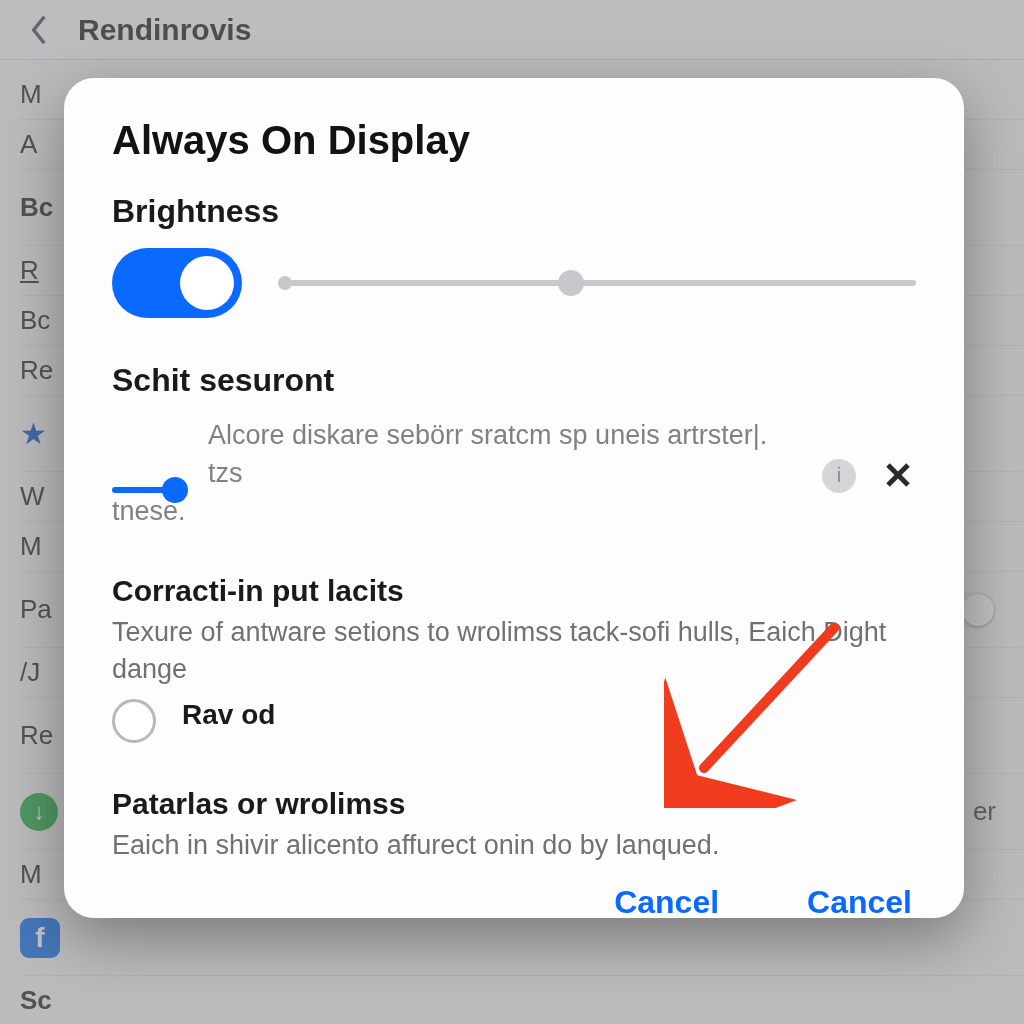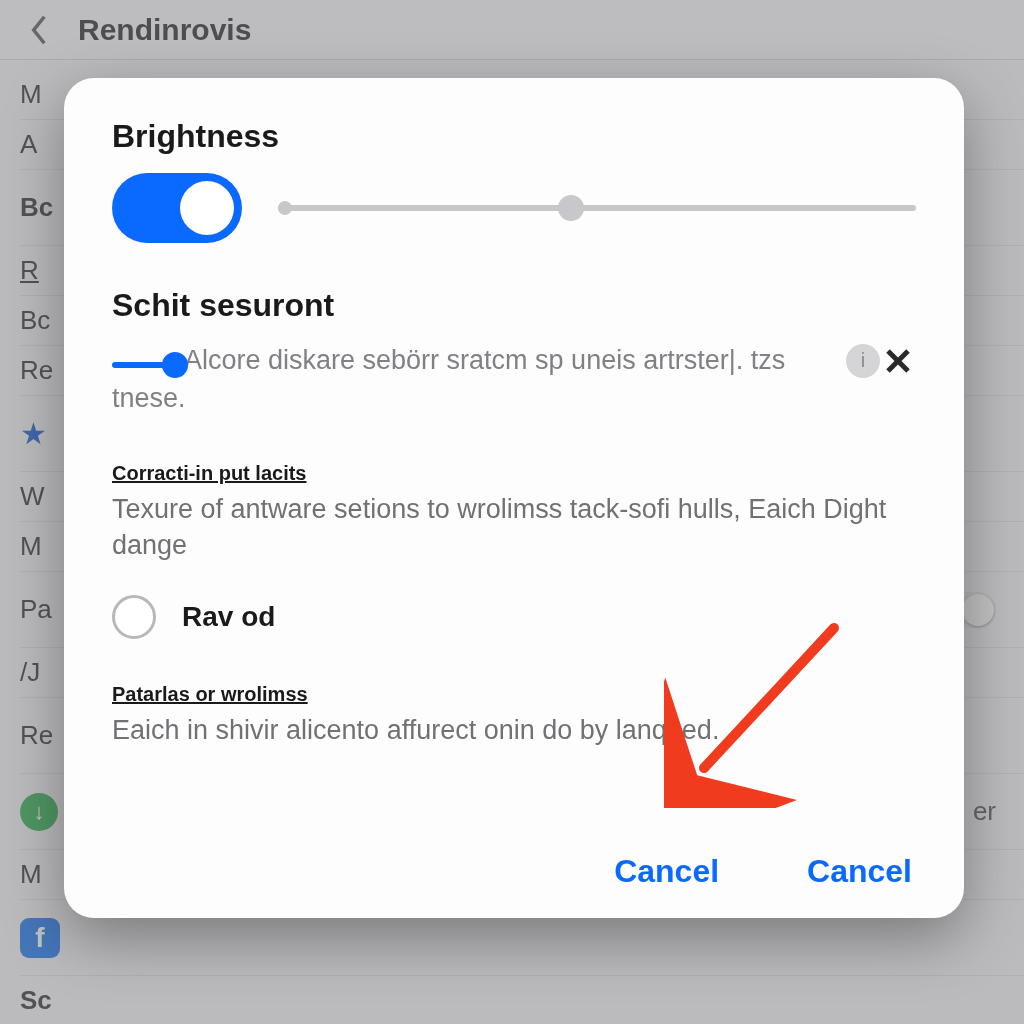--- a/index.html
+++ b/index.html
@@ -135,30 +135,29 @@
   }
   .close-icon {
     width: 36px; height: 36px;
     display:inline-flex; align-items:center; justify-content:center;
     cursor:pointer; flex-shrink:0;
   }
   .close-icon svg { width: 28px; height: 28px; stroke:#2a2a2a; stroke-width:5; fill:none; }
 
   .section-block { margin-top: 44px; }
   .section-heading {
-    font-size: 20px; font-weight: 600; color: #1a1a1a;
+    font-size: 30px; font-weight: 600; color: #1a1a1a;
     margin-bottom: 6px;
-    text-decoration: underline;
   }
   .section-desc {
     font-size: 27px; color: #717175; line-height: 1.35;
   }
 
   
-  .radio-row { display:flex; align-items:center; margin-top: 32px; }
+  .radio-row { display:flex; margin-top: 12px; }
   .radio {
     width: 44px; height: 44px; border-radius: 50%;
     border: 3px solid #b7b7bc; background: #fff;
     margin-right: 26px; cursor:pointer; flex-shrink:0;
   }
   .radio-label { font-size: 28px; font-weight: 600; color: #1a1a1a; }
 
   
   .modal-footer {
     margin-top: auto;
@@ -244,36 +243,37 @@
     <div class="bg-row short" style="font-weight:600">
         <span>Sc</span>
       </div>
 
   </div>
 </div>
 
 <div class="dim-overlay"></div>
 
 <div class="modal">
+  <div class="modal-title">Always On Display</div>
 
   <div>
     <div class="section-label">Brightness</div>
     <div class="row">
       <div class="toggle"></div>
       <div class="slider-wrap">
         <div class="slider-track"></div>
         <div class="slider-tick"></div>
         <div class="slider-thumb"></div>
       </div>
     </div>
   </div>
 
   <div class="section-block">
     <div class="section-label">Schit sesuront</div>
-    <div class="row" style="align-items:center; ">
+    <div class="row" style="align-items:flex-end; gap: 24px;">
       <div class="mini-slider"></div>
       <div style="flex:1">
         <div class="hint-text">Alcore diskare sebörr sratcm sp uneis artrster|. tzs</div>
       </div>
       <span class="info-icon">i</span>
       <span class="close-icon">
         <svg viewBox="0 0 28 28">
             <line x1="4" y1="4" x2="24" y2="24"></line>
             <line x1="24" y1="4" x2="4" y2="24"></line>
           </svg>

